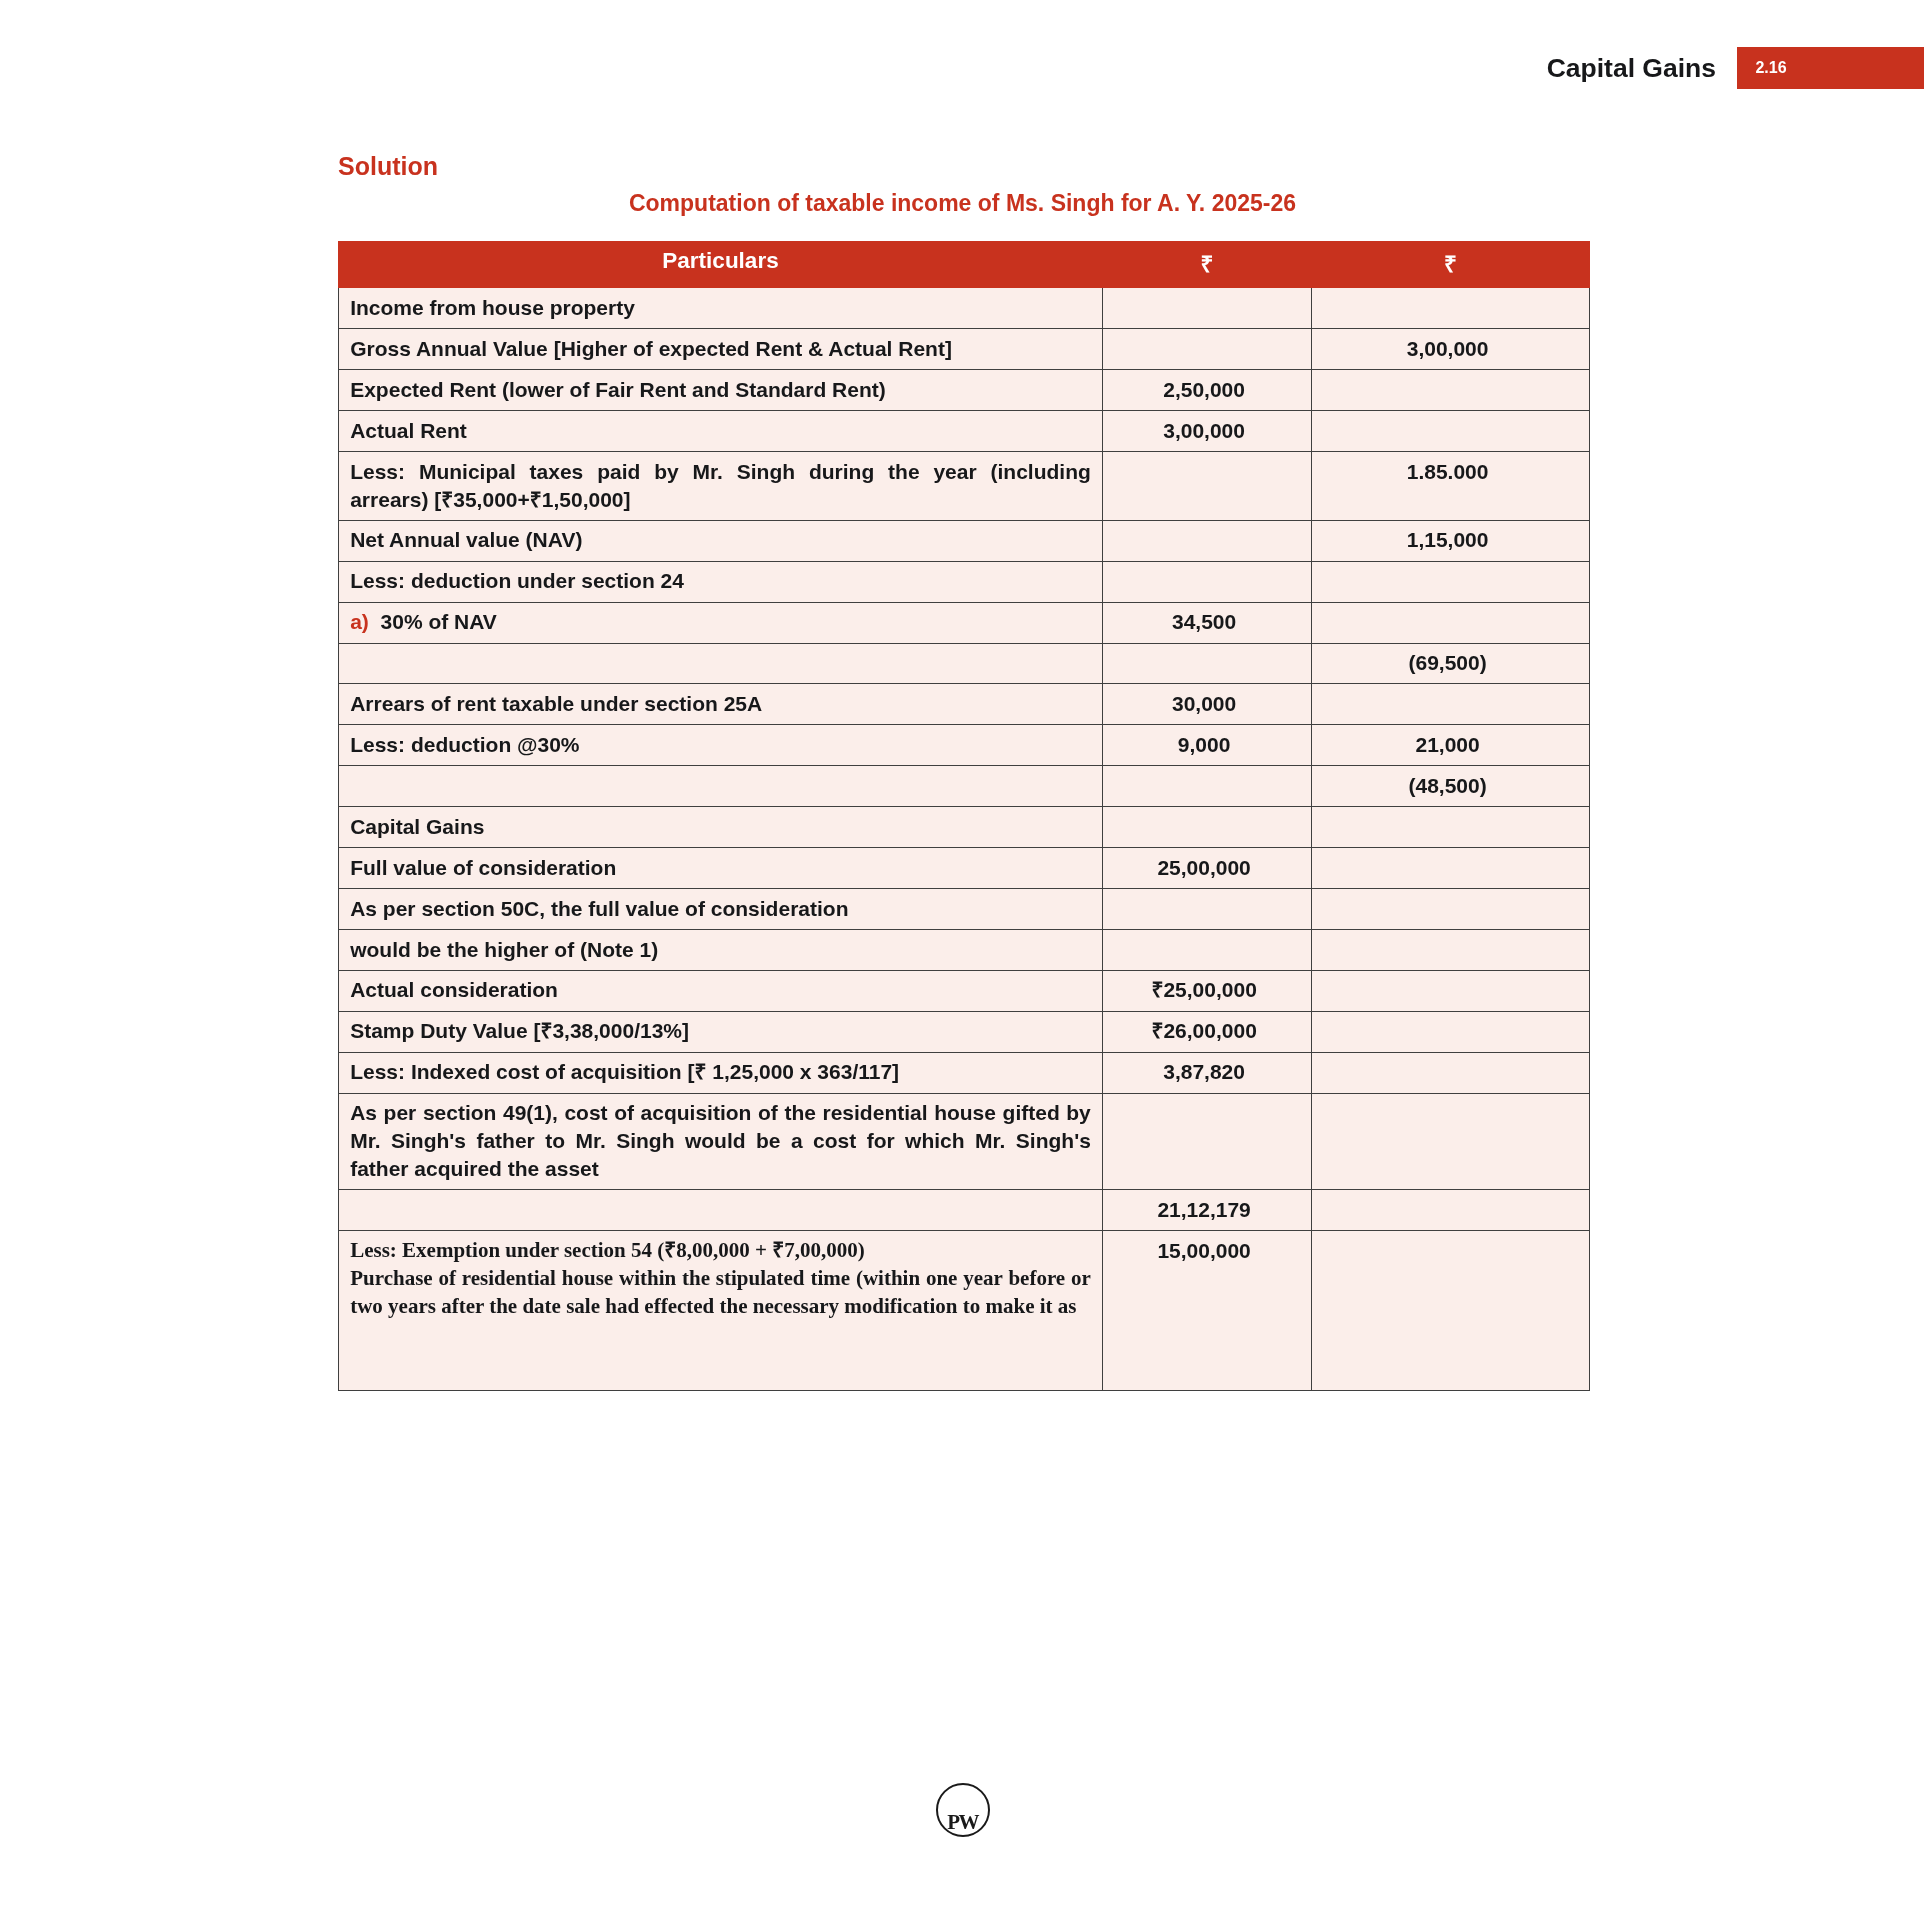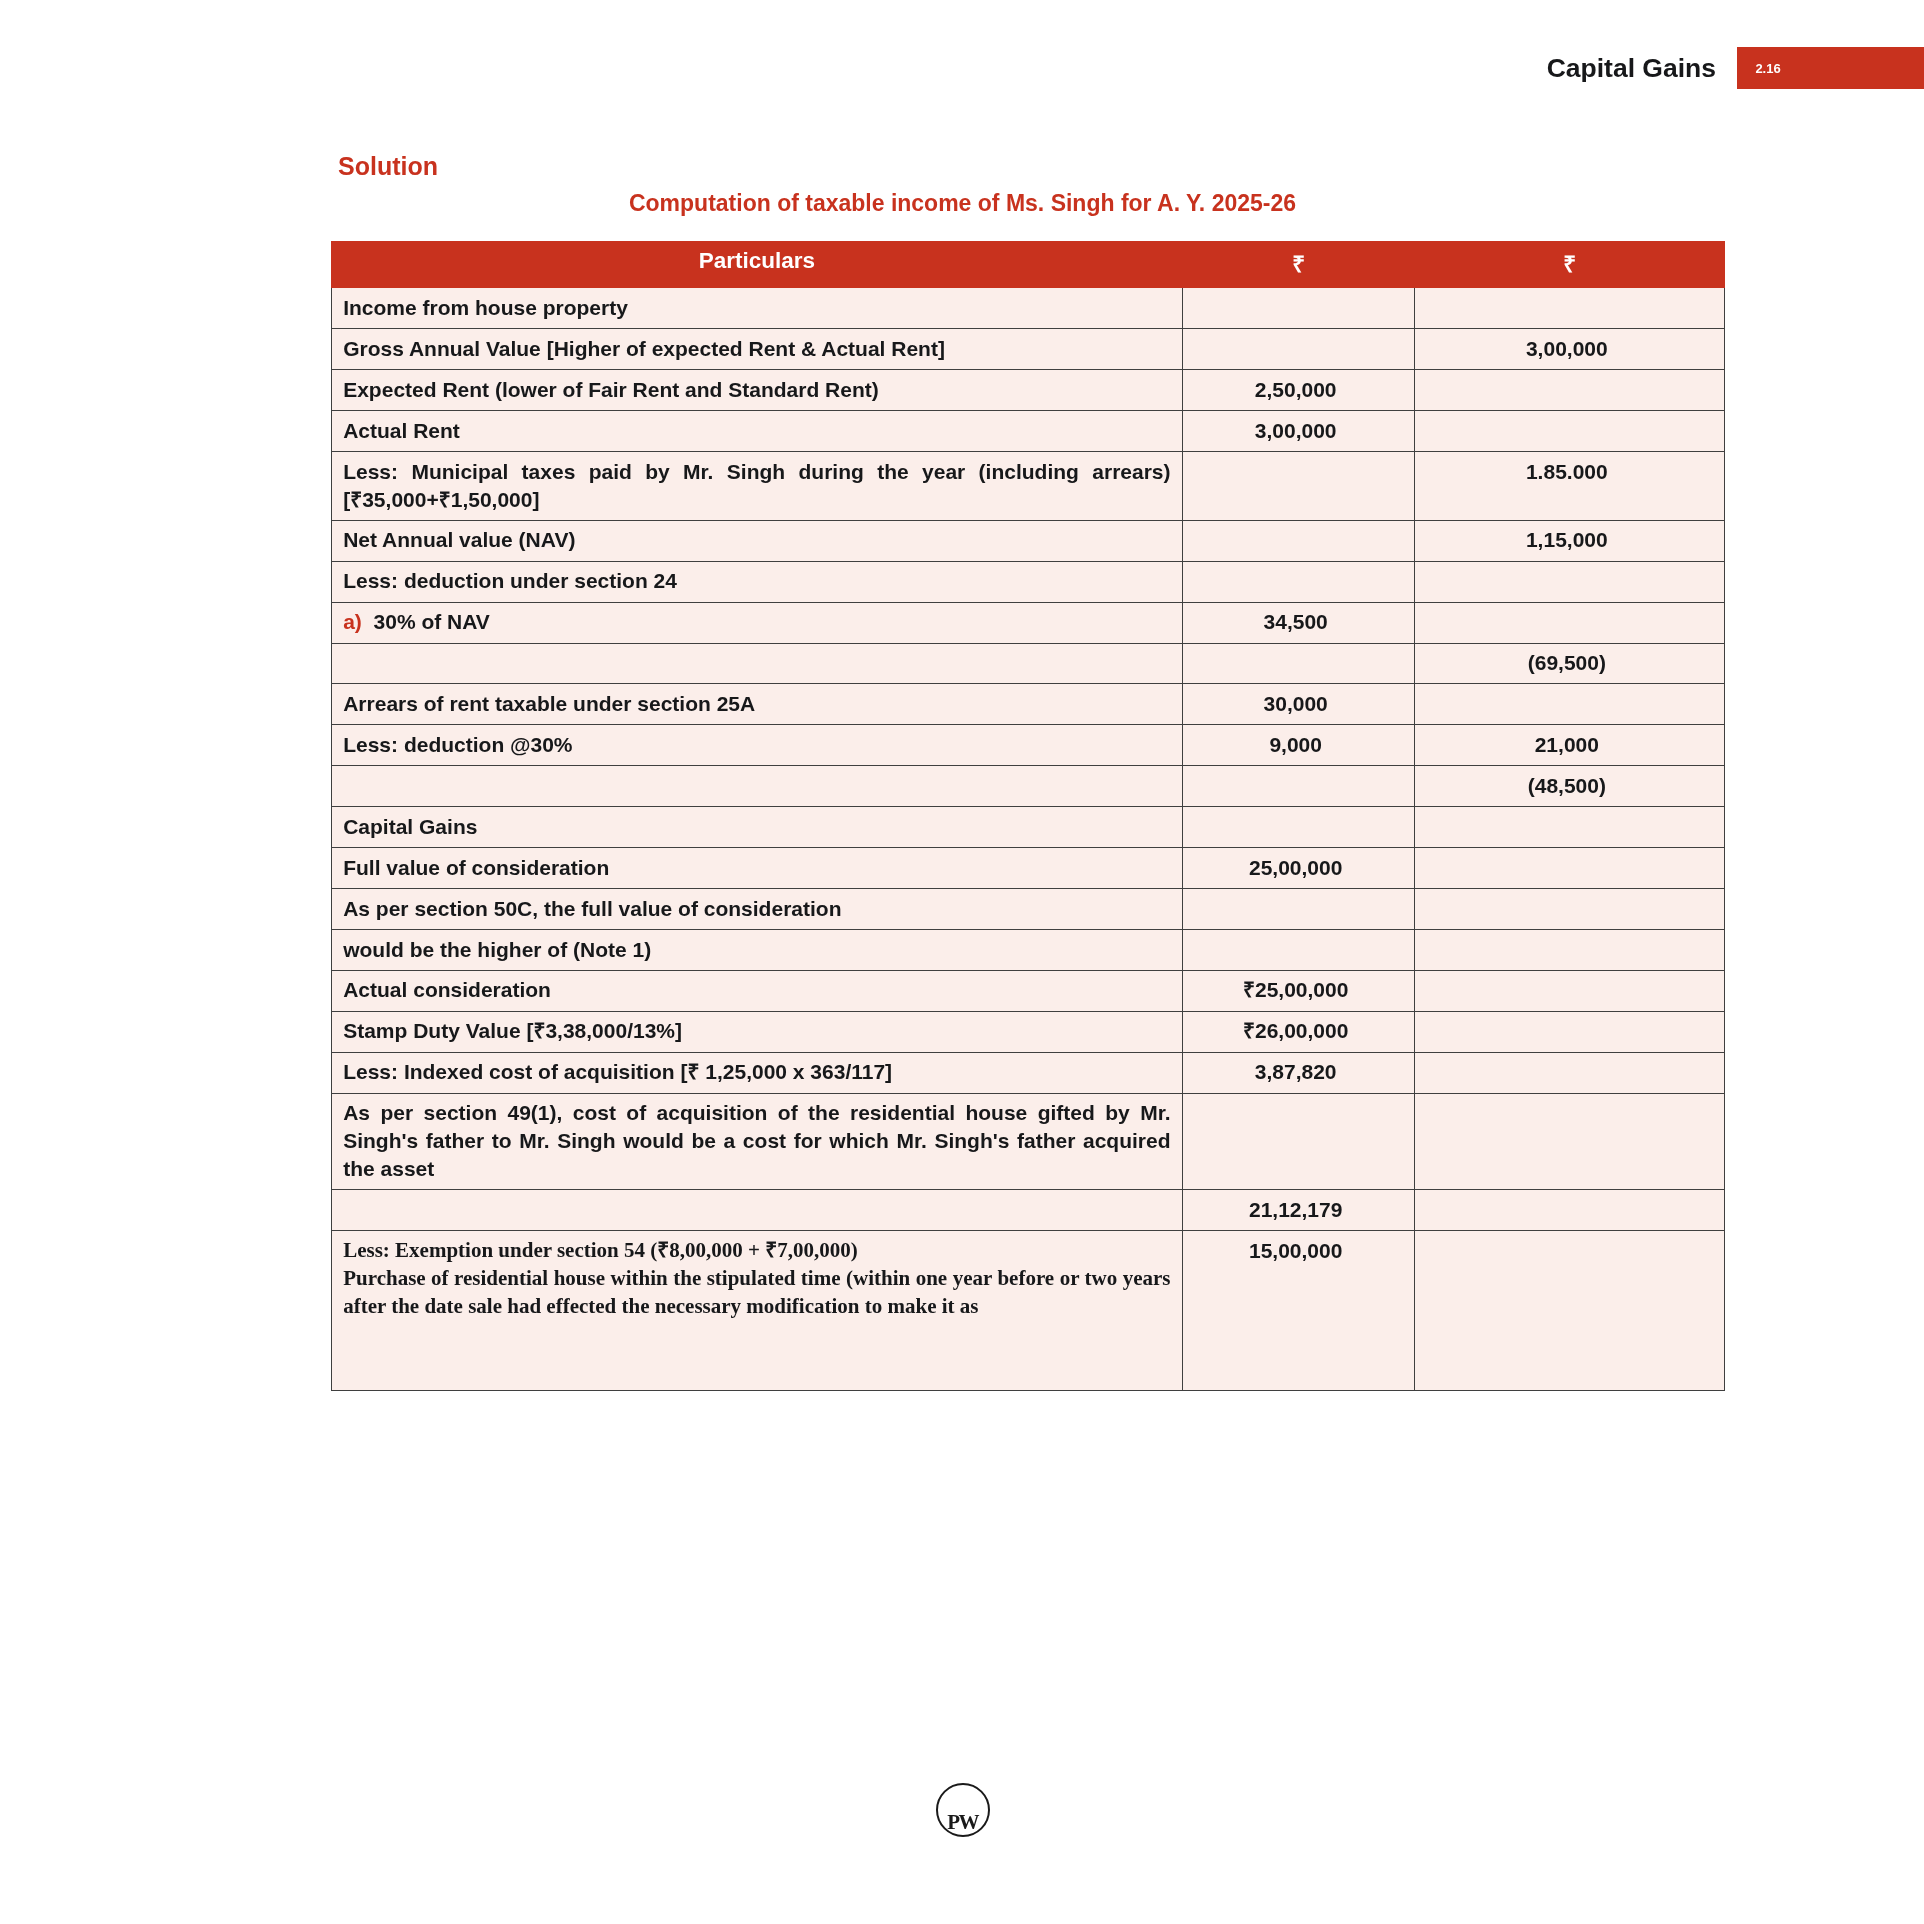--- a/index.html
+++ b/index.html
@@ -42,21 +42,21 @@
   .header-pagebox {
     background: #c8321e;
     width: 188px;
     display: flex;
     align-items: center;
     padding-left: 18.4px;
     box-sizing: border-box;
   }
   .header-pagenum {
     color: #ffffff;
-    font-size: 13px;
+    font-size: 16px;
     font-weight: bold;
   }
 
   
   .solution-label {
     position: absolute;
     top: 152px;
     left: 338px;
     font-size: 25px;
     font-weight: bold;
@@ -71,22 +71,22 @@
     font-size: 23px;
     font-weight: bold;
     color: #c8321e;
     box-sizing: border-box;
   }
 
   
   .table-wrap {
     position: absolute;
     top: 241px;
-    left: 331px;
-    width: 1394px;
+    left: 338px;
+    width: 1250px;
   }
   table.comp {
     border-collapse: collapse;
     width: 100%;
     table-layout: fixed;
   }
   table.comp col.c1 { width: 764px; }
   table.comp col.c2 { width: 209px; }
   table.comp col.c3 { width: 278px; }
 

